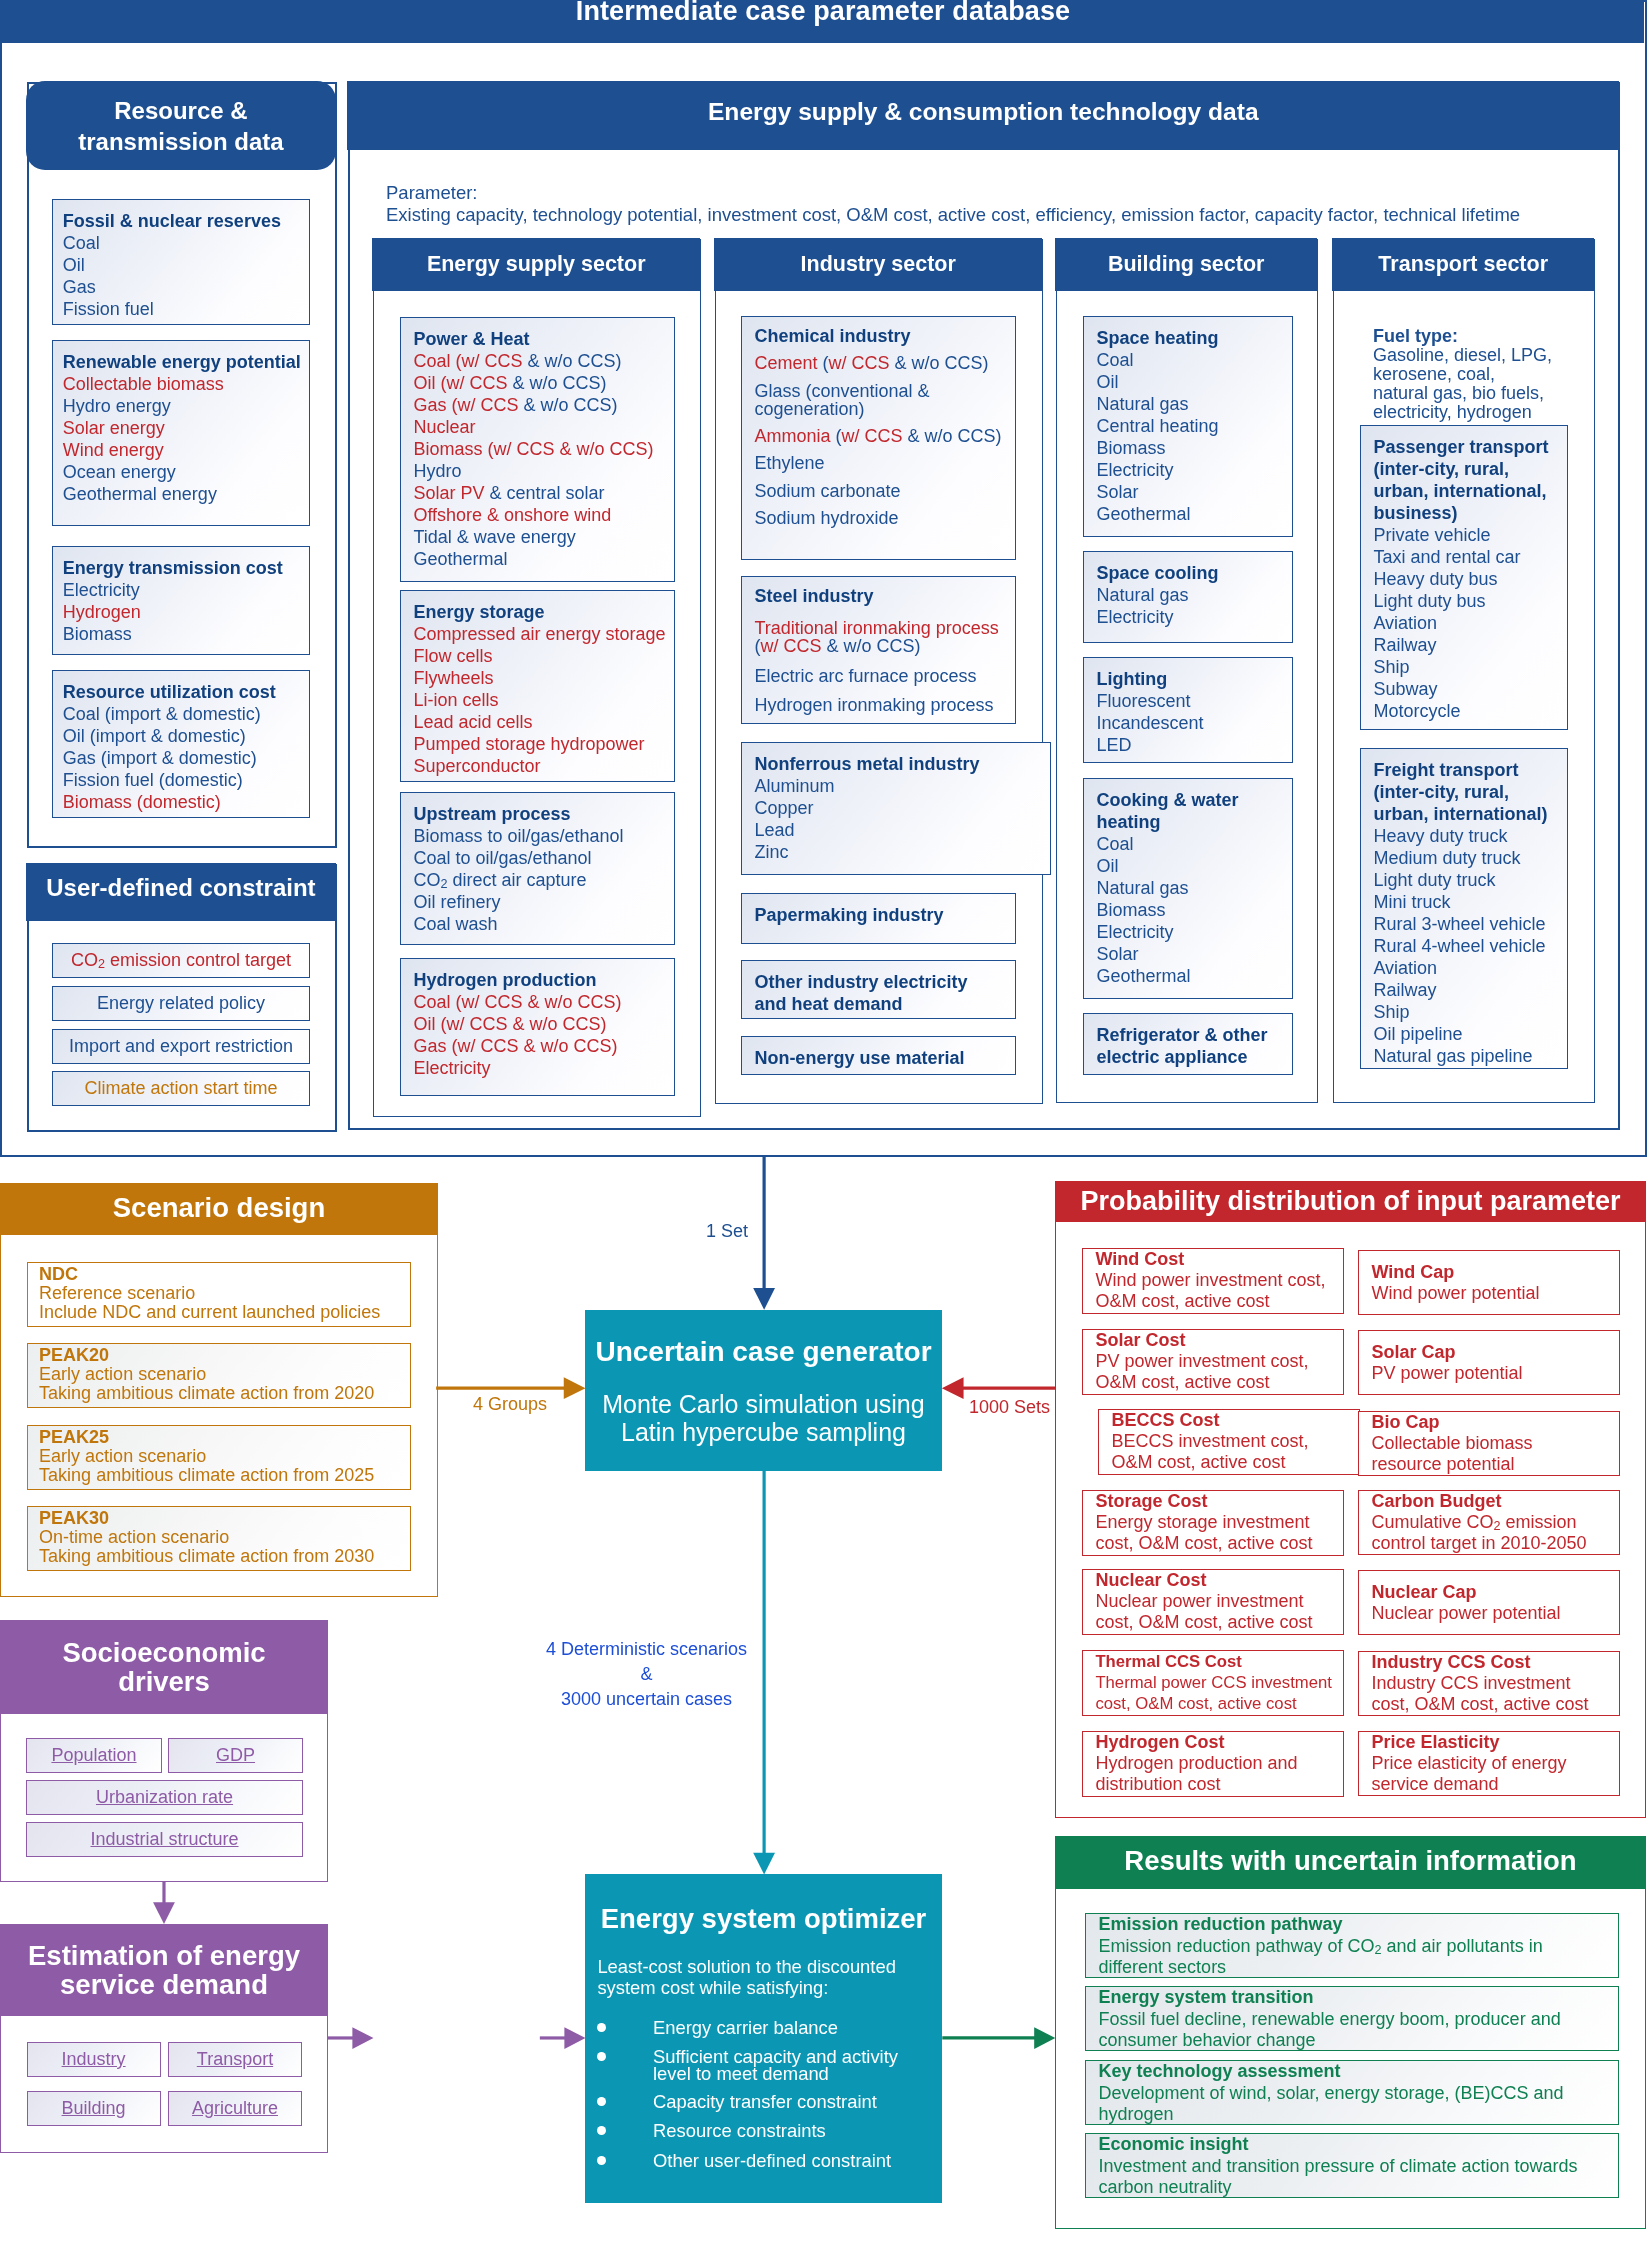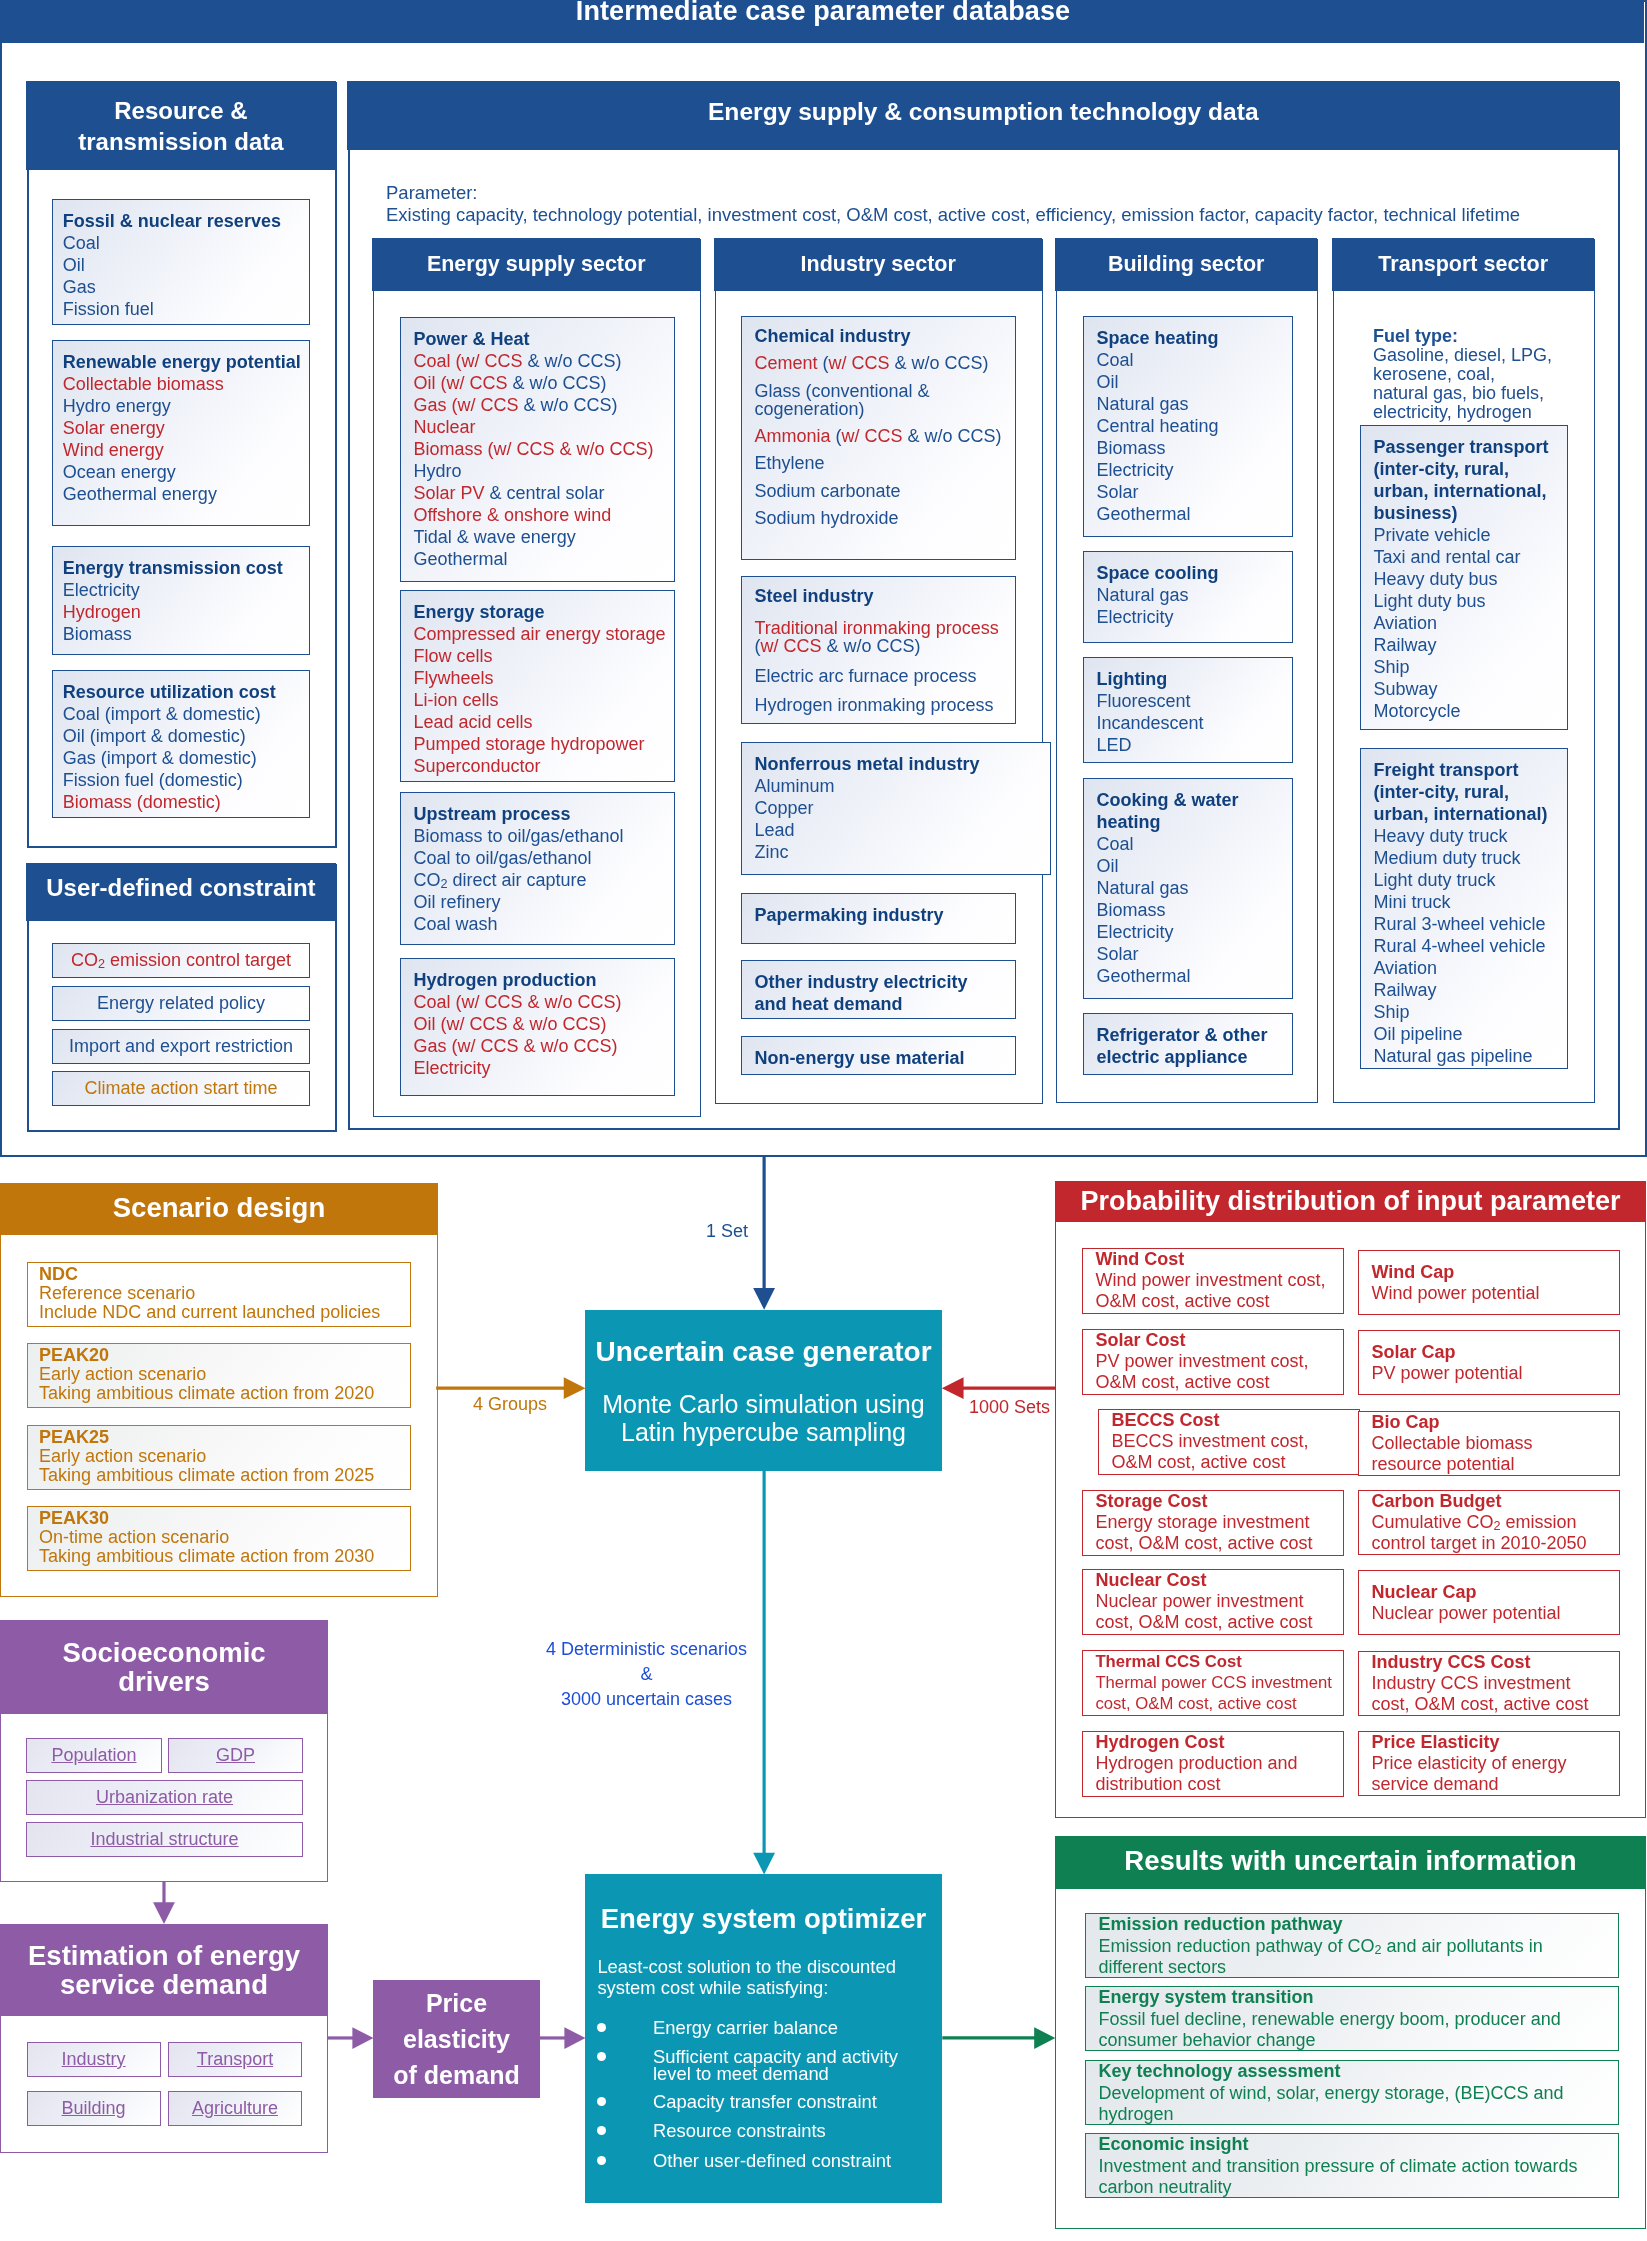--- a/index.html
+++ b/index.html
@@ -50,21 +50,21 @@
   .bullet-dot{position:absolute;left:0;top:4.4px;width:8.9px;height:8.9px;border-radius:50%;background:#fff;}
 </style>
 </head>
 <body>
 
 <div id="root">
 <div class="abs" id="db-outer">
   <div class="abs" id="db-title">Intermediate case parameter database</div>
 </div>
 <div class="abs panel" style="left:26.6px;top:82px;width:310px;height:766px;">
-  <div class="abs panel-hd" style="left:-2.7px;top:-2.7px;width:310px;height:89px;background:#1d4f91;font-size:24px;line-height:31px;z-index:2;">
+  <div class="abs panel-hd" style="left:-2.7px;top:-2.7px;width:310px;height:89px;background:#1d4f91;font-size:24px;line-height:31px;z-index:2;border-radius:19px;">
         <span>Resource &amp;</span>
         <span>transmission data</span>
       </div>
 </div>
 <div class="abs card" style="left:52px;top:199px;width:258px;height:126px;font-size:18px;line-height:22px;padding:9.8px 7px 0 9.8px;">
   <div class="hd">Fossil &amp; nuclear reserves</div>
   <div class="b">Coal</div>
   <div class="b">Oil</div>
   <div class="b">Gas</div>
   <div class="b">Fission fuel</div>
@@ -324,25 +324,20 @@
     </div>
 <div class="abs pcard" style="left:168px;top:2042px;width:134px;height:35px;font-size:18px;">
       <span>Transport</span>
     </div>
 <div class="abs pcard" style="left:26.6px;top:2091px;width:134px;height:35px;font-size:18px;">
       <span>Building</span>
     </div>
 <div class="abs pcard" style="left:168px;top:2091px;width:134px;height:35px;font-size:18px;">
       <span>Agriculture</span>
     </div>
-<div class="abs purplebox" style="left:373px;top:1980px;width:167px;height:118px;display:flex;flex-direction:column;align-items:center;justify-content:center;font-weight:bold;font-size:25px;line-height:1.45;">
-      <span>Price</span>
-      <span>elasticity</span>
-      <span>of demand</span>
-    </div>
 <div class="abs tealbox" style="left:585px;top:1310px;width:357px;height:161px;">
       <div class="abs" style="left:0;top:26.6px;width:357px;text-align:center;font-weight:bold;font-size:28px;line-height:29px;">Uncertain case generator</div>
       <div class="abs" style="left:0;top:80px;width:357px;text-align:center;font-size:25px;line-height:28px;">
         <div>Monte Carlo simulation using</div>
         <div>Latin hypercube sampling</div>
       </div>
     </div>
 <div class="abs tealbox" style="left:585px;top:1874px;width:357px;height:329px;">
       <div class="abs" style="left:0;top:30px;width:357px;text-align:center;font-weight:bold;font-size:27.5px;line-height:29px;">Energy system optimizer</div>
       <div class="abs" style="left:12.4px;top:82px;width:328px;font-size:18.4px;line-height:21px;">

